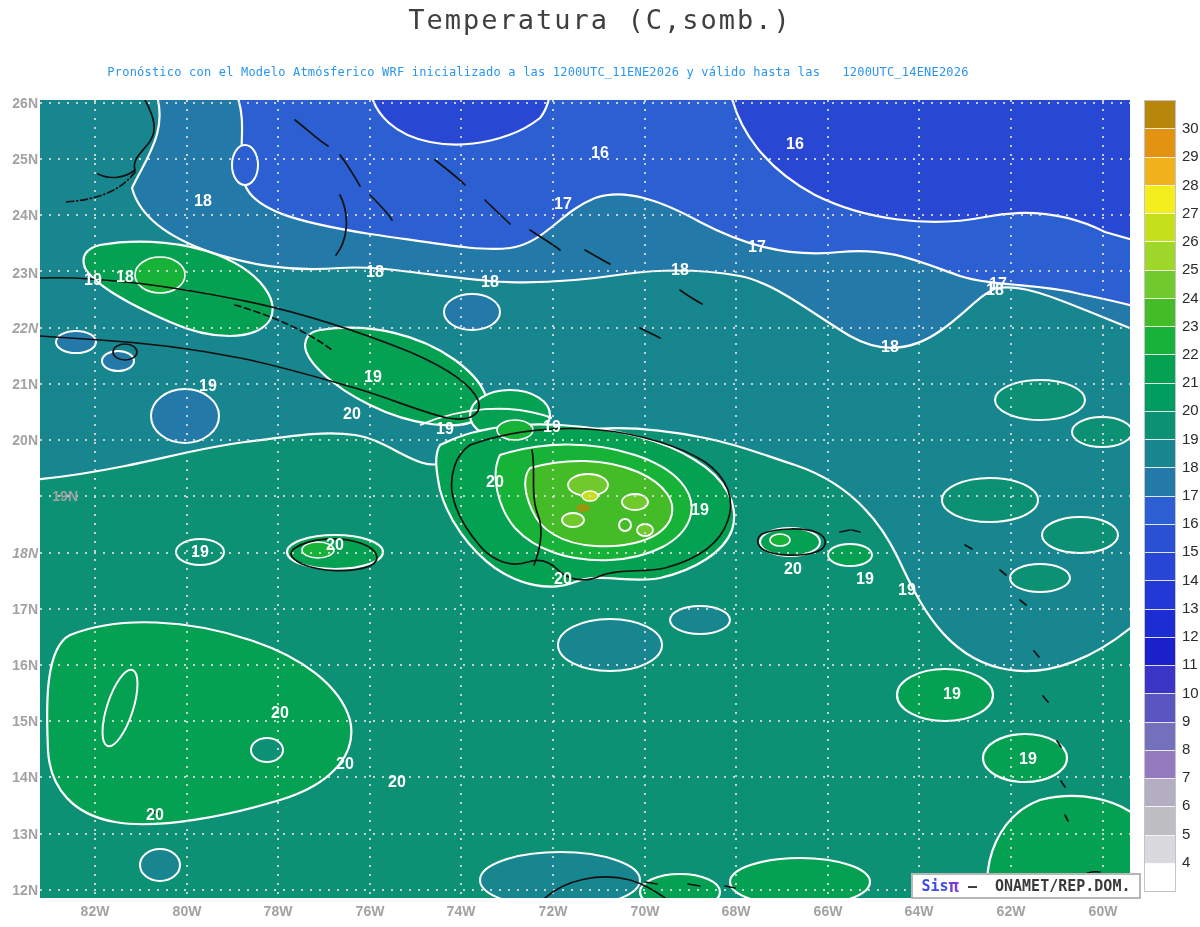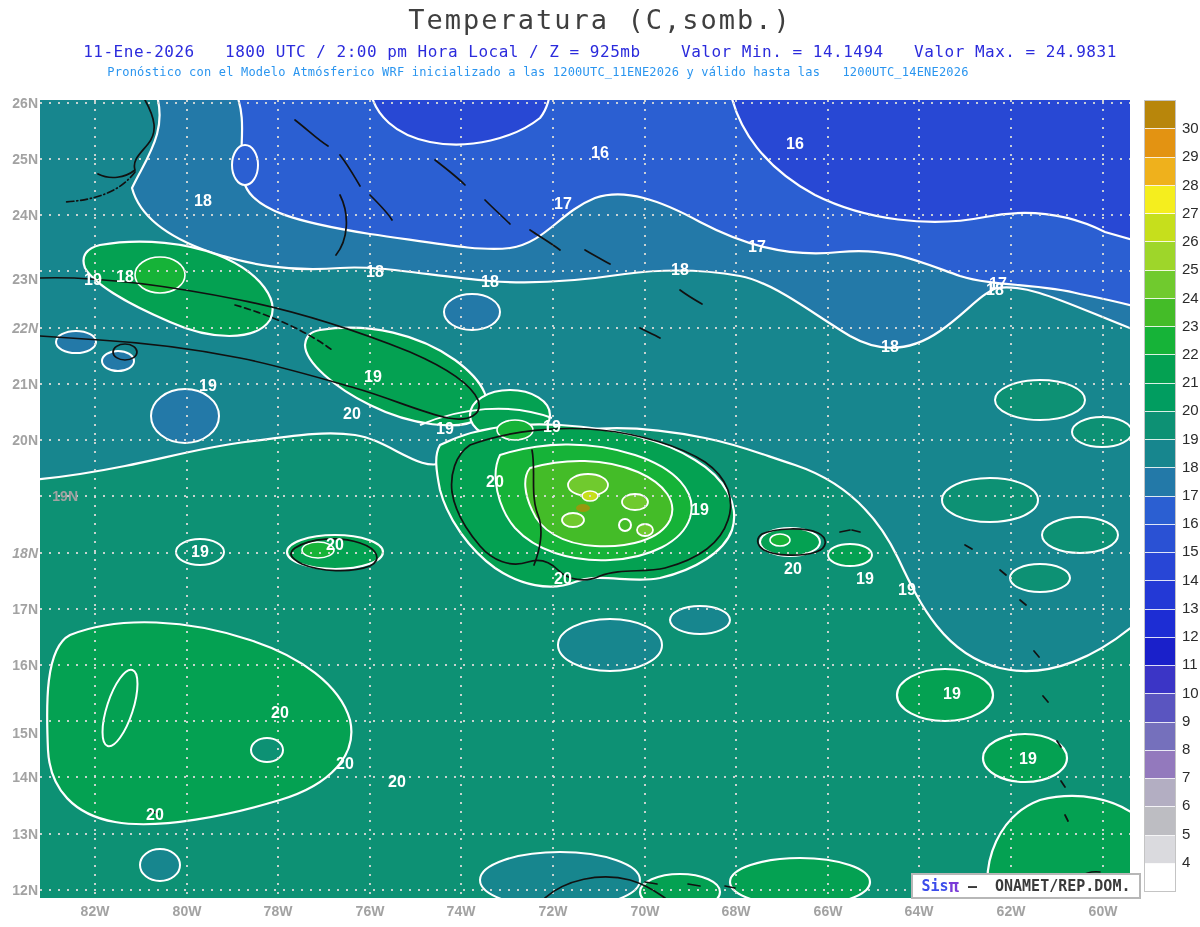--- a/index.html
+++ b/index.html
@@ -30,21 +30,20 @@
   .wm-sis{color:#3b4ceb;}
   .wm-pi{color:#7a3bd8;font-size:17px;}
   .wm-rest{color:#3a3a3a;}
 </style>
 </head>
 <body>
 
 <div id="stage">
 
   <div class="title">Temperatura (C,somb.)</div>
-  <div class="sub1">11-Ene-2026   1800 UTC / 2:00 pm Hora Local / Z = 925mb    Valor Min. = 14.1494   Valor Max. = 24.9831</div>
   <div class="sub2">Pronóstico con el Modelo Atmósferico WRF inicializado a las 1200UTC_11ENE2026 y válido hasta las   1200UTC_14ENE2026</div>
 
   <svg id="map-svg" width="1090" height="798" viewBox="0 0 1090 798">
 
     <g>
       <rect x="0" y="0" width="1090" height="798" fill="#0d9174"></rect>
 
       <path fill="#17868e" stroke="#ffffff" stroke-width="2.2" d="M-10,-10 H1100 V520
            C1060,555 1010,580 960,568
            C905,555 880,505 858,458
@@ -255,29 +254,29 @@
         <text x="305" y="669" class="clabel">20</text>
         <text x="357" y="687" class="clabel">20</text>
         <text x="115" y="720" class="clabel">20</text>
       </g>
   </svg>
 
   <div id="lat-axis">
       <div class="lat-label" style="top: 95px;">26N</div>
       <div class="lat-label" style="top: 151px;">25N</div>
       <div class="lat-label" style="top: 207px;">24N</div>
-      <div class="lat-label" style="top: 271px;">23N</div>
+      <div class="lat-label" style="top: 265px;">23N</div>
       <div class="lat-label" style="top: 320px; font-style: italic;">22N</div>
       <div class="lat-label" style="top: 376px;">21N</div>
       <div class="lat-label" style="top: 432px;">20N</div>
       <div class="lat-label" style="top: 488px; margin-left: 40px;">19N</div>
       <div class="lat-label" style="top: 545px; font-style: italic;">18N</div>
       <div class="lat-label" style="top: 601px;">17N</div>
       <div class="lat-label" style="top: 657px;">16N</div>
-      <div class="lat-label" style="top: 713px; margin-top: 12px;">15N</div>
+      <div class="lat-label" style="top: 713px;">15N</div>
       <div class="lat-label" style="top: 769px; text-align: right;">14N</div>
       <div class="lat-label" style="top: 826px;">13N</div>
       <div class="lat-label" style="top: 882px;">12N</div>
     </div>
   <div id="lon-axis">
       <div class="lon-label" style="left: 73px;">82W</div>
       <div class="lon-label" style="left: 165px;">80W</div>
       <div class="lon-label" style="left: 256px;">78W</div>
       <div class="lon-label" style="left: 348px;">76W</div>
       <div class="lon-label" style="left: 439px;">74W</div>

